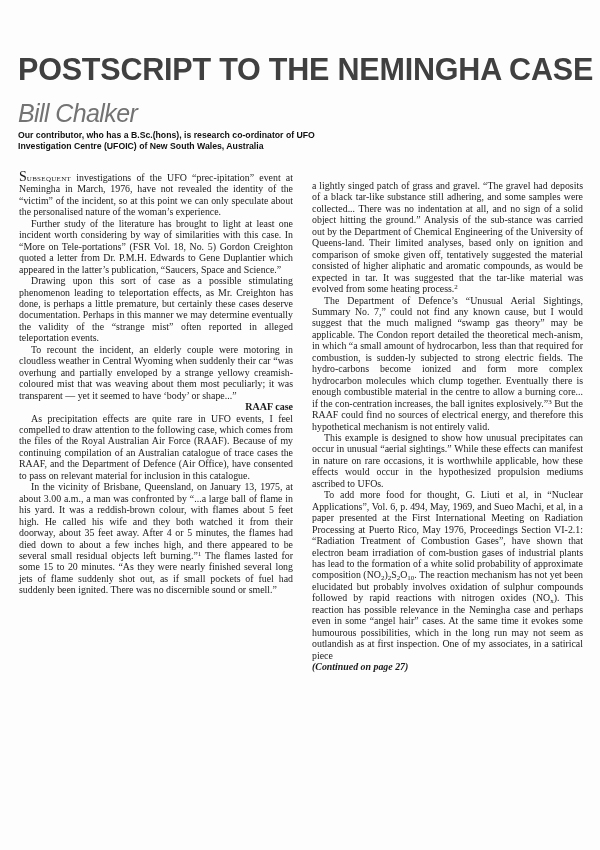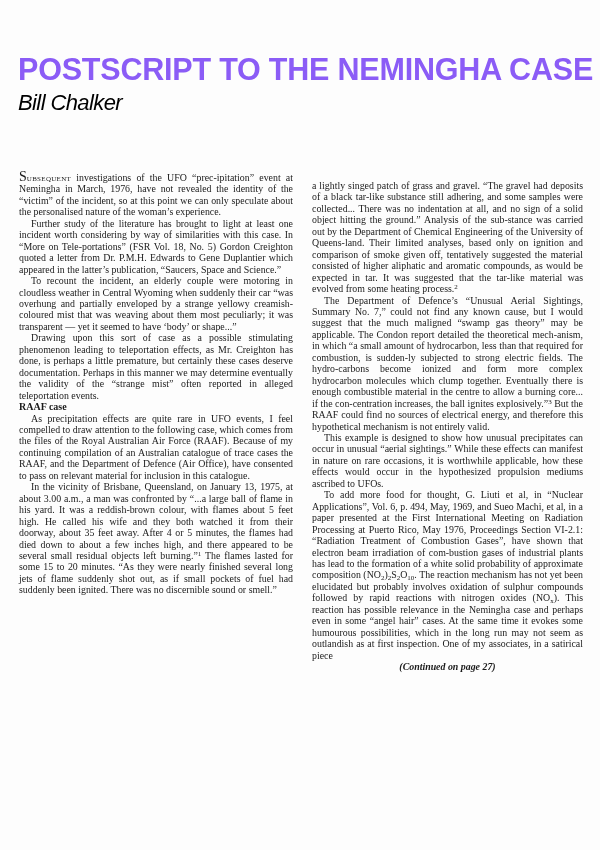--- a/index.html
+++ b/index.html
@@ -4,70 +4,72 @@
 <style>
   html, body { margin: 0; padding: 0; background: #ffffff; }
   body {
     width: 600px; height: 850px; overflow: hidden; position: relative;
     color: #1a1a1a;
   }
   .page { position: absolute; left: 0; top: 0; width: 600px; height: 850px; background: #fdfdfd; }
   .title {
     position: absolute; left: 18px; top: 52px; width: 570px;
     font-family: "Liberation Sans", sans-serif; font-weight: bold;
-    font-size: 30.5px; line-height: 34px; letter-spacing: -0.2px; color: #8b5cf6;
+    font-size: 30.5px; line-height: 34px; letter-spacing: -0.2px; color: #404040;
     white-space: nowrap;
   }
   .author {
-    position: absolute; left: 18px; top: 90px;
+    position: absolute; left: 18px; top: 100px;
     font-family: "Liberation Sans", sans-serif; font-style: italic;
-    font-size: 22px; line-height: 26px; color: #000000; letter-spacing: -0.6px;
+    font-size: 25px; line-height: 26px; color: #737373; letter-spacing: -0.6px;
   }
   .intro {
     position: absolute; left: 18px; top: 130px; width: 400px;
     font-family: "Liberation Sans", sans-serif; font-weight: bold;
     font-size: 8.7px; line-height: 11px; color: #111;
   }
   .col {
     position: absolute; top: 172px; width: 274px;
     font-family: Liberation Serif, serif; font-size: 9.9px; line-height: 11.45px;
     text-align: justify; color: #1a1a1a; hyphens: manual;
   }
   .col.left { left: 19px; }
   .col.right { left: 312px; top: 180px; width: 271px; }
   .col p { margin: 0; text-indent: 12px; }
   .col p.first { text-indent: 0; }
   .dropcap { font-size: 14px; line-height: 10px; }
   .smallcaps { font-variant: small-caps; letter-spacing: 0.3px; }
   .subhead {
-    text-align: left; font-weight: bold; font-size: 10px;
+    text-align: right; font-weight: bold; font-size: 10px;
     margin: 11px 0 6px 0; text-indent: 0 !important;
   }
   sup { font-size: 7px; line-height: 0; vertical-align: 3px; }
   sub { font-size: 7px; line-height: 0; vertical-align: -2px; }
   .continued {
-    text-align: center; font-style: italic; font-weight: bold;
+    text-align: left; font-style: italic; font-weight: bold;
     font-size: 9.9px; margin-top: 2px; text-indent: 0 !important;
   }
 </style>
 </head>
 <body>
 
 <div class="page">
 
   <div class="title">POSTSCRIPT TO THE NEMINGHA CASE</div>
   <div class="author">Bill Chalker</div>
   <div class="intro">
+    <div>Our contributor, who has a B.Sc.(hons), is research co-ordinator of UFO</div>
+    <div>Investigation Centre (UFOIC) of New South Wales, Australia</div>
   </div>
 
   <div class="col left">
     <p class="first"><span class="dropcap">S</span><span class="smallcaps">ubsequent</span><span> investigations of the UFO “prec-ipitation” event at Nemingha in March, 1976, have not revealed the identity of the “victim” of the incident, so at this point we can only speculate about the personalised nature of the woman’s experience.</span></p>
     <p>Further study of the literature has brought to light at least one incident worth considering by way of similarities with this case. In “More on Tele-portations” (FSR Vol. 18, No. 5) Gordon Creighton quoted a letter from Dr. P.M.H. Edwards to Gene Duplantier which appeared in the latter’s publication, “Saucers, Space and Science.”</p>
+    <p>Drawing upon this sort of case as a possible stimulating phenomenon leading to teleportation effects, as Mr. Creighton has done, is perhaps a little premature, but certainly these cases deserve documentation. Perhaps in this manner we may determine eventually the validity of the “strange mist” often reported in alleged teleportation events.</p>
     <p>To recount the incident, an elderly couple were motoring in cloudless weather in Central Wyoming when suddenly their car “was overhung and partially enveloped by a strange yellowy creamish-coloured mist that was weaving about them most peculiarly; it was transparent — yet it seemed to have ‘body’ or shape...”</p>
-    <p>Drawing upon this sort of case as a possible stimulating phenomenon leading to teleportation effects, as Mr. Creighton has done, is perhaps a little premature, but certainly these cases deserve documentation. Perhaps in this manner we may determine eventually the validity of the “strange mist” often reported in alleged teleportation events.</p>
     <p class="subhead">RAAF case</p>
     <p>As precipitation effects are quite rare in UFO events, I feel compelled to draw attention to the following case, which comes from the files of the Royal Australian Air Force (RAAF). Because of my continuing compilation of an Australian catalogue of trace cases the RAAF, and the Department of Defence (Air Office), have consented to pass on relevant material for inclusion in this catalogue.</p>
     <p><span>In the vicinity of Brisbane, Queensland, on January 13, 1975, at about 3.00 a.m., a man was confronted by “...a large ball of flame in his yard. It was a reddish-brown colour, with flames about 5 feet high. He called his wife and they both watched it from their doorway, about 35 feet away. After 4 or 5 minutes, the flames had died down to about a few inches high, and there appeared to be several small residual objects left burning.”</span><sup>1</sup><span> The flames lasted for some 15 to 20 minutes. “As they were nearly finished several long jets of flame suddenly shot out, as if small pockets of fuel had suddenly been ignited. There was no discernible sound or smell.”</span></p>
   </div>
 
   <div class="col right">
     <p class="first"><span>a lightly singed patch of grass and gravel. “The gravel had deposits of a black tar-like substance still adhering, and some samples were collected... There was no indentation at all, and no sign of a solid object hitting the ground.” Analysis of the sub-stance was carried out by the Department of Chemical Engineering of the University of Queens-land. Their limited analyses, based only on ignition and comparison of smoke given off, tentatively suggested the material consisted of higher aliphatic and aromatic compounds, as would be expected in tar. It was suggested that the tar-like material was evolved from some heating process.</span><sup>2</sup></p>
     <p><span>The Department of Defence’s “Unusual Aerial Sightings, Summary No. 7,” could not find any known cause, but I would suggest that the much maligned “swamp gas theory” may be applicable. The Condon report detailed the theoretical mech-anism, in which “a small amount of hydrocarbon, less than that required for combustion, is sudden-ly subjected to strong electric fields. The hydro-carbons become ionized and form more complex hydrocarbon molecules which clump together. Eventually there is enough combustible material in the centre to allow a burning core... if the con-centration increases, the ball ignites explosively.”</span><sup>3</sup><span> But the RAAF could find no sources of electrical energy, and therefore this hypothetical mechanism is not entirely valid.</span></p>
     <p>This example is designed to show how unusual precipitates can occur in unusual “aerial sightings.” While these effects can manifest in nature on rare occasions, it is worthwhile applicable, how these effects would occur in the hypothesized propulsion mediums ascribed to UFOs.</p>
     <p><span>To add more food for thought, G. Liuti et al, in “Nuclear Applications”, Vol. 6, p. 494, May, 1969, and Sueo Machi, et al, in a paper presented at the First International Meeting on Radiation Processing at Puerto Rico, May 1976, Proceedings Section VI-2.1: “Radiation Treatment of Combustion Gases”, have shown that electron beam irradiation of com-bustion gases of industrial plants has lead to the formation of a white solid probability of approximate composition (NO</span><sub>2</sub><span>)</span><sub>2</sub><span>S</span><sub>2</sub><span>O</span><sub>10</sub><span>. The reaction mechanism has not yet been elucidated but probably involves oxidation of sulphur compounds followed by rapid reactions with nitrogen oxides (NO</span><sub>x</sub><span>). This reaction has possible relevance in the Nemingha case and perhaps even in some “angel hair” cases. At the same time it evokes some humourous possibilities, which in the long run may not seem as outlandish as at first inspection. One of my associates, in a satirical piece</span></p>

